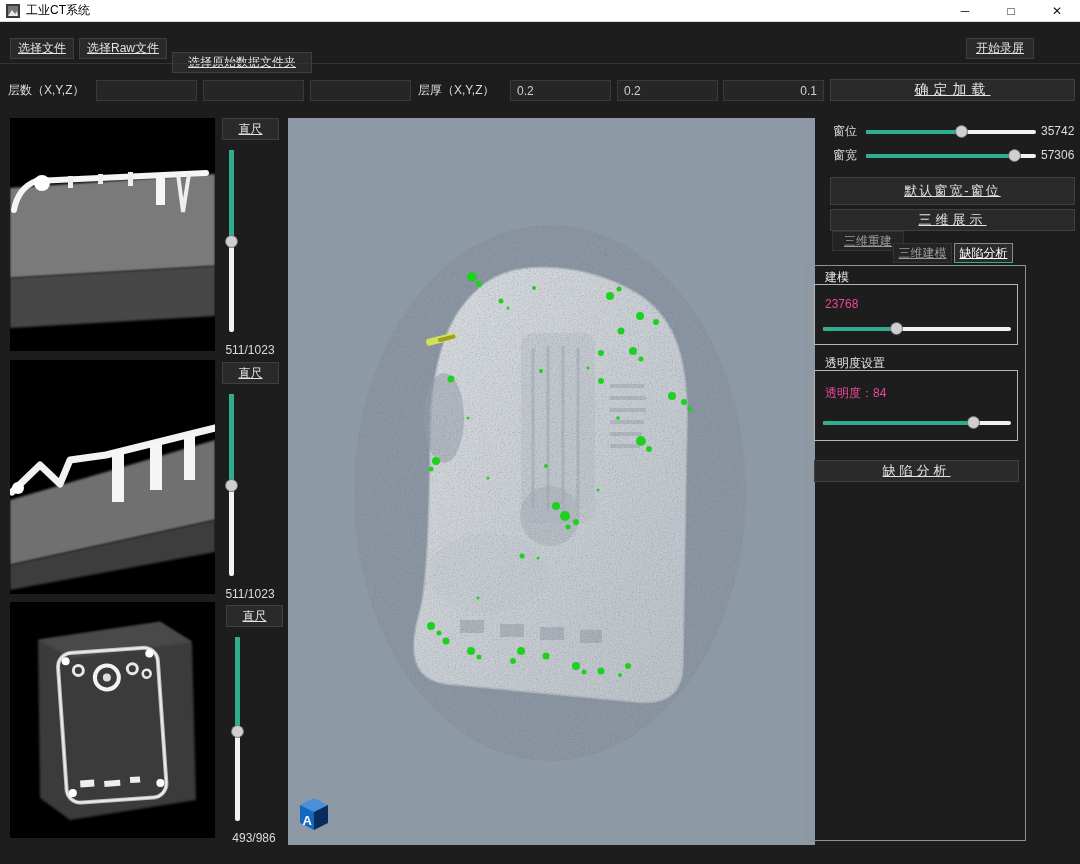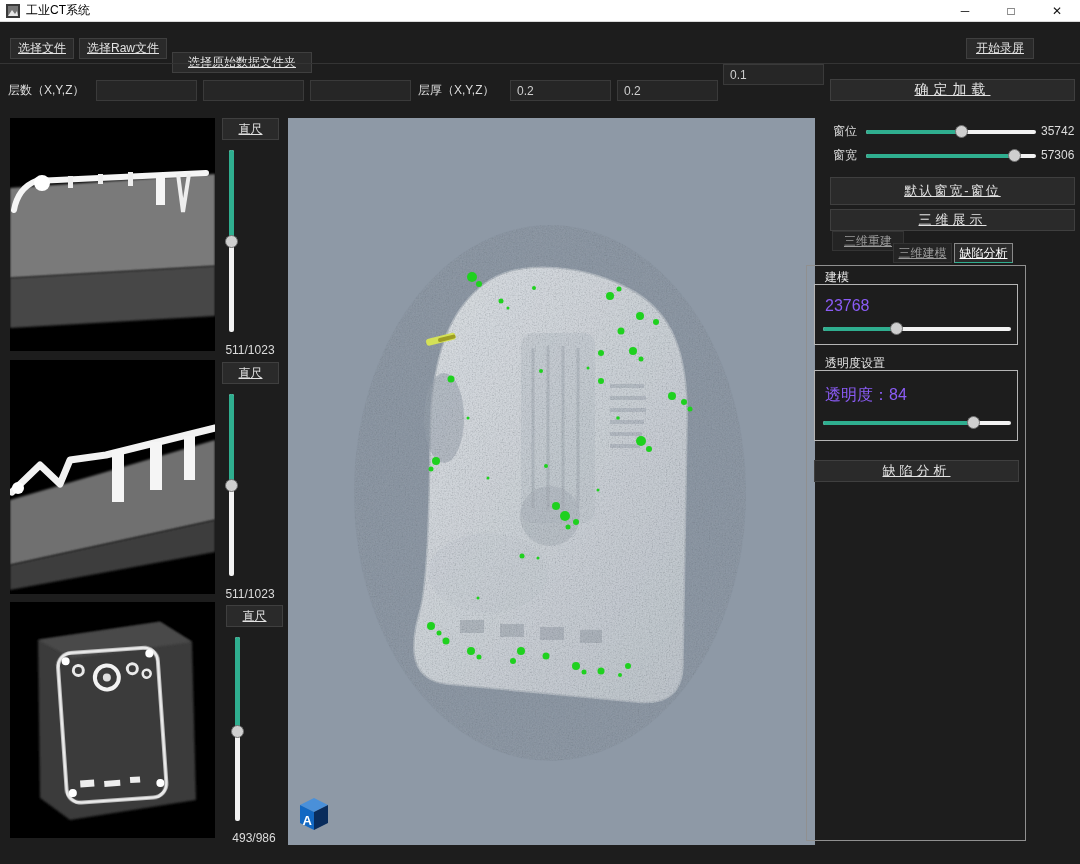--- a/index.html
+++ b/index.html
@@ -34,21 +34,21 @@
 
   .slice{position:absolute;background:#000;overflow:hidden}
 
   .tab{position:absolute;height:20px;display:flex;align-items:center;justify-content:center;font-size:12px;
        color:#9b9b9b;text-decoration:underline;background:#242424;border:1px solid #343434;cursor:default}
   .tab.active{color:#ffffff;background:#2b2b2b;border-color:#8a8a8a;border-bottom-color:#2fae8f}
 
   .frame{position:absolute;border:1px solid #909090}
   .groupbox{position:absolute;border:1px solid #b5b5b5}
   .legend{position:absolute;top:-15px;left:8px;font-size:12px;color:#e3e3e3;line-height:14px;padding:0 2px;white-space:nowrap}
-  .gblabel{position:absolute;color:#8b5cf6;font-size:16px;white-space:nowrap}
+  .gblabel{position:absolute;color:#ec4899;font-size:12px;white-space:nowrap}
 
   .viewport{position:absolute;left:288px;top:118px;width:527px;height:727px;background:#8e99a6;overflow:hidden}
   .divline{position:absolute;left:0;width:1080px;height:1px;background:#343434}
 </style>
 </head>
 <body>
 
 <div id="app">
 
   <svg width="0" height="0" style="position:absolute" aria-hidden="true">
@@ -100,21 +100,21 @@
   <button class="btn" style="left:966px;top:38px;width:68px;height:21px">开始录屏</button>
   <div class="divline" style="top:63px"></div>
 
   <div class="label" style="left:8px;top:80px">层数（X,Y,Z）</div>
   <input class="tinput" style="left: 96px; top: 80px; width: 101px;" value="">
   <input class="tinput" style="left: 203px; top: 80px; width: 101px;" value="">
   <input class="tinput" style="left: 310px; top: 80px; width: 101px;" value="">
   <div class="label" style="left:418px;top:80px">层厚（X,Y,Z）</div>
   <input class="tinput" style="left: 510px; top: 80px; width: 101px;" value="0.2">
   <input class="tinput" style="left: 617px; top: 80px; width: 101px;" value="0.2">
-  <input class="tinput" style="left: 723px; top: 64px; width: 101px;" value="0.1">
+  <input class="tinput" style="left: 723px; top: 80px; width: 101px; text-align: right;" value="0.1">
 
   <div class="slice" style="left:10px;top:118px;width:205px;height:233px">
     <svg width="205" height="233" viewBox="0 0 205 233">
       <rect width="205" height="233" fill="#000"></rect>
       <polygon points="0,70 205,56 205,148 0,160" fill="#7a7a7a" filter="url(#blurA)"></polygon>
       <polygon points="0,160 205,148 205,198 0,210" fill="#474747" filter="url(#blurA)"></polygon>
       <path d="M4,92 Q8,70 26,63 L196,55" stroke="#f5f5f5" stroke-width="6" fill="none" stroke-linecap="round" filter="url(#blurB)"></path>
       <circle cx="32" cy="65" r="8" fill="#ffffff" filter="url(#blurB)"></circle>
       <rect x="58" y="58" width="5" height="12" fill="#eeeeee"></rect>
       <rect x="88" y="56" width="5" height="10" fill="#eeeeee"></rect>

